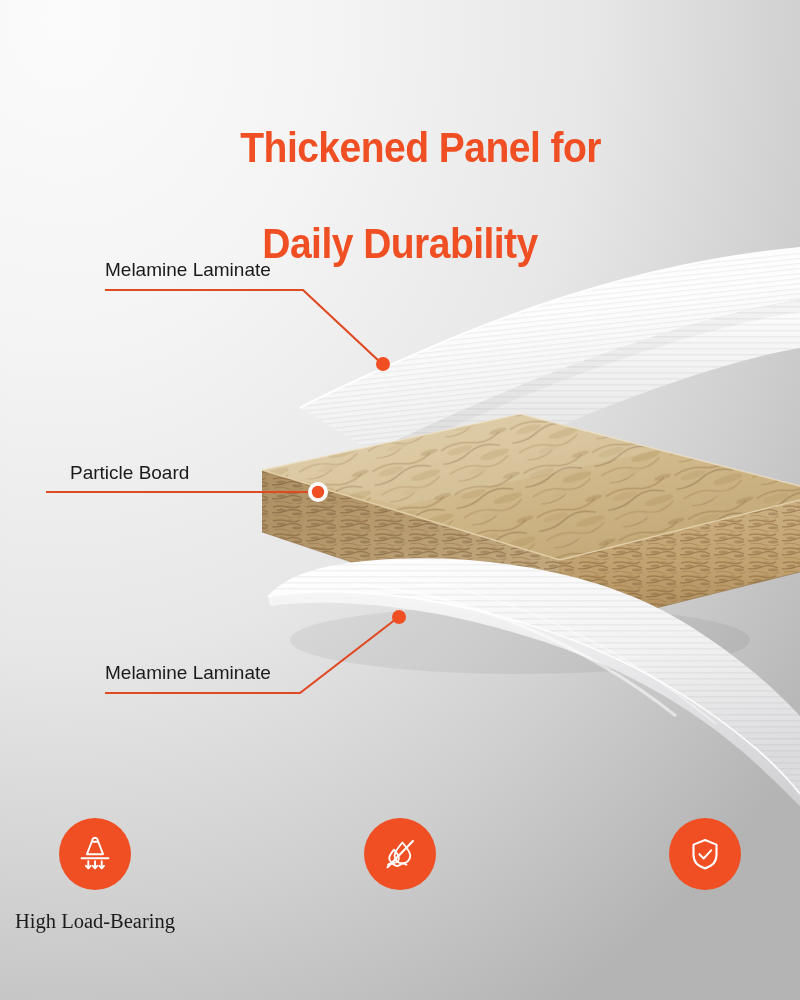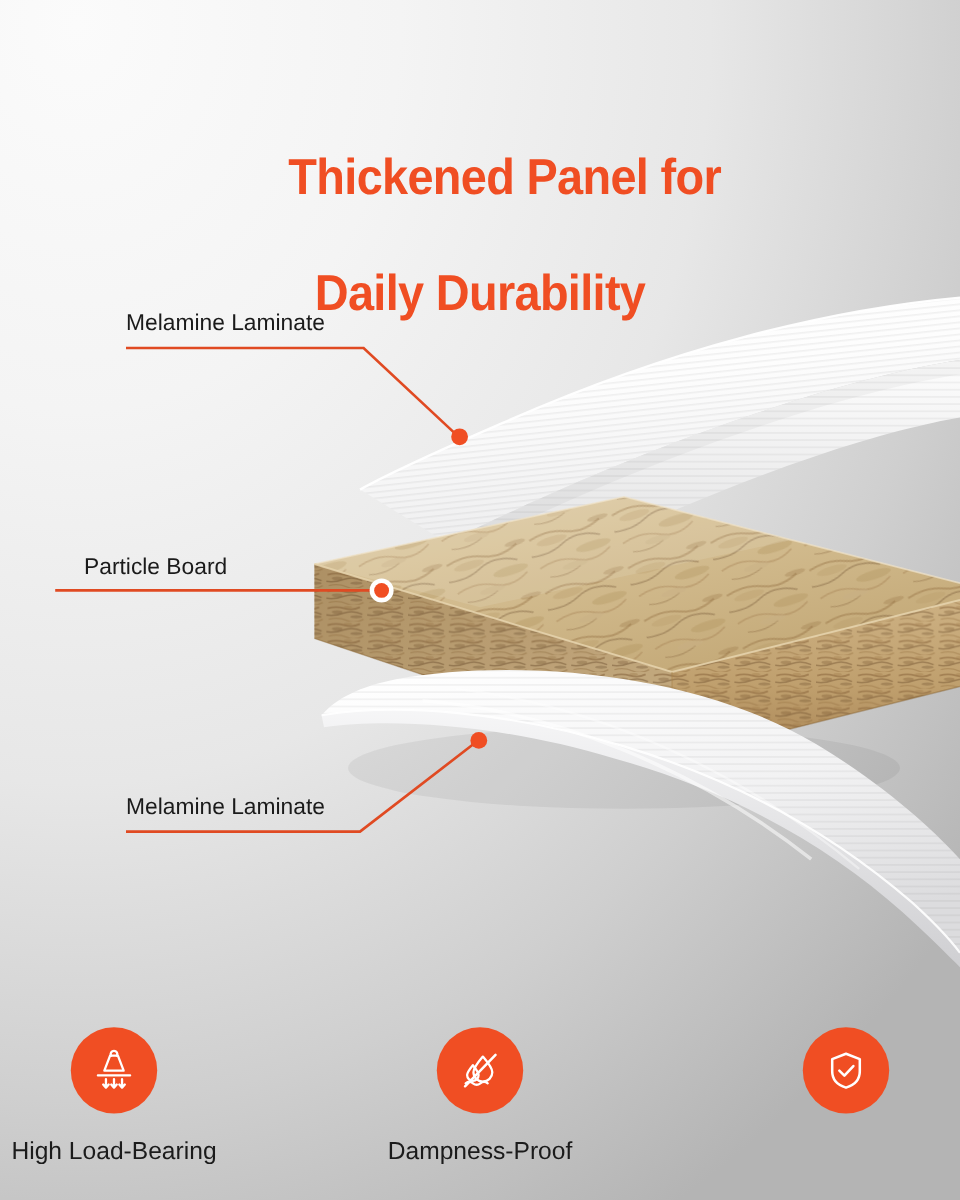--- a/index.html
+++ b/index.html
@@ -39,23 +39,24 @@
     font-size:19px;
     line-height:24px;
     white-space:nowrap;
   }
   #lab-top{left:105px;top:258px;}
   #lab-mid{left:46px;top:461px;margin-left:24px;}
   #lab-bot{left:105px;top:661px;}
 
   
   .features{
-    position:absolute;left:0;right:0;top:856px;
+    position:absolute;left:0;right:0;top:818px;
     display:flex;justify-content:center;align-items:flex-start;
     gap:145px;
+    font-family:Liberation Serif, serif;
   }
   .feat{display:flex;flex-direction:column;align-items:center;width:160px;}
   .circ{
     width:72px;height:72px;border-radius:50%;
     background:#F04E23;
     display:flex;align-items:center;justify-content:center;
   }
   .feat-label{
     margin-top:20px;
     font-size:20.5px;
@@ -286,21 +287,20 @@
 
           <path d="M26.5 12 c5.2 6.1 8.2 10.1 8.2 13.6 a8.2 8.2 0 0 1 -16.4 0 c0 -3.5 3 -7.5 8.2 -13.6 z"></path>
 
           <path d="M17.8 19.5 c3.2 3.9 5.0 6.4 5.0 8.6 a5.0 5.0 0 0 1 -10 0 c0 -2.2 1.8 -4.7 5.0 -8.6 z"></path>
 
           <path d="M11.5 35.2 q3.2 -2.6 6.4 0 q3.2 2.6 6.4 0 q3.2 -2.6 6.4 0"></path>
 
           <path d="M37.5 10.5 L 11 37.8" stroke-width="2.2"></path>
         </svg>
       </div>
-      <div class="feat-label">Dampness-Proof</div>
     </div>
 
     <div class="feat">
       <div class="circ">
         <svg width="46" height="46" viewBox="0 0 48 48" fill="none" stroke="#ffffff" stroke-width="2.2" stroke-linecap="round" stroke-linejoin="round">
           <path d="M24 9.5 L 36 14.2 v10.6 c0 7.6 -5.2 12.2 -12 14.2 c-6.8 -2 -12 -6.6 -12 -14.2 V14.2 z"></path>
           <path d="M18.2 24.2 L 22.6 28.6 L 30.4 20.2"></path>
         </svg>
       </div>
     </div>

